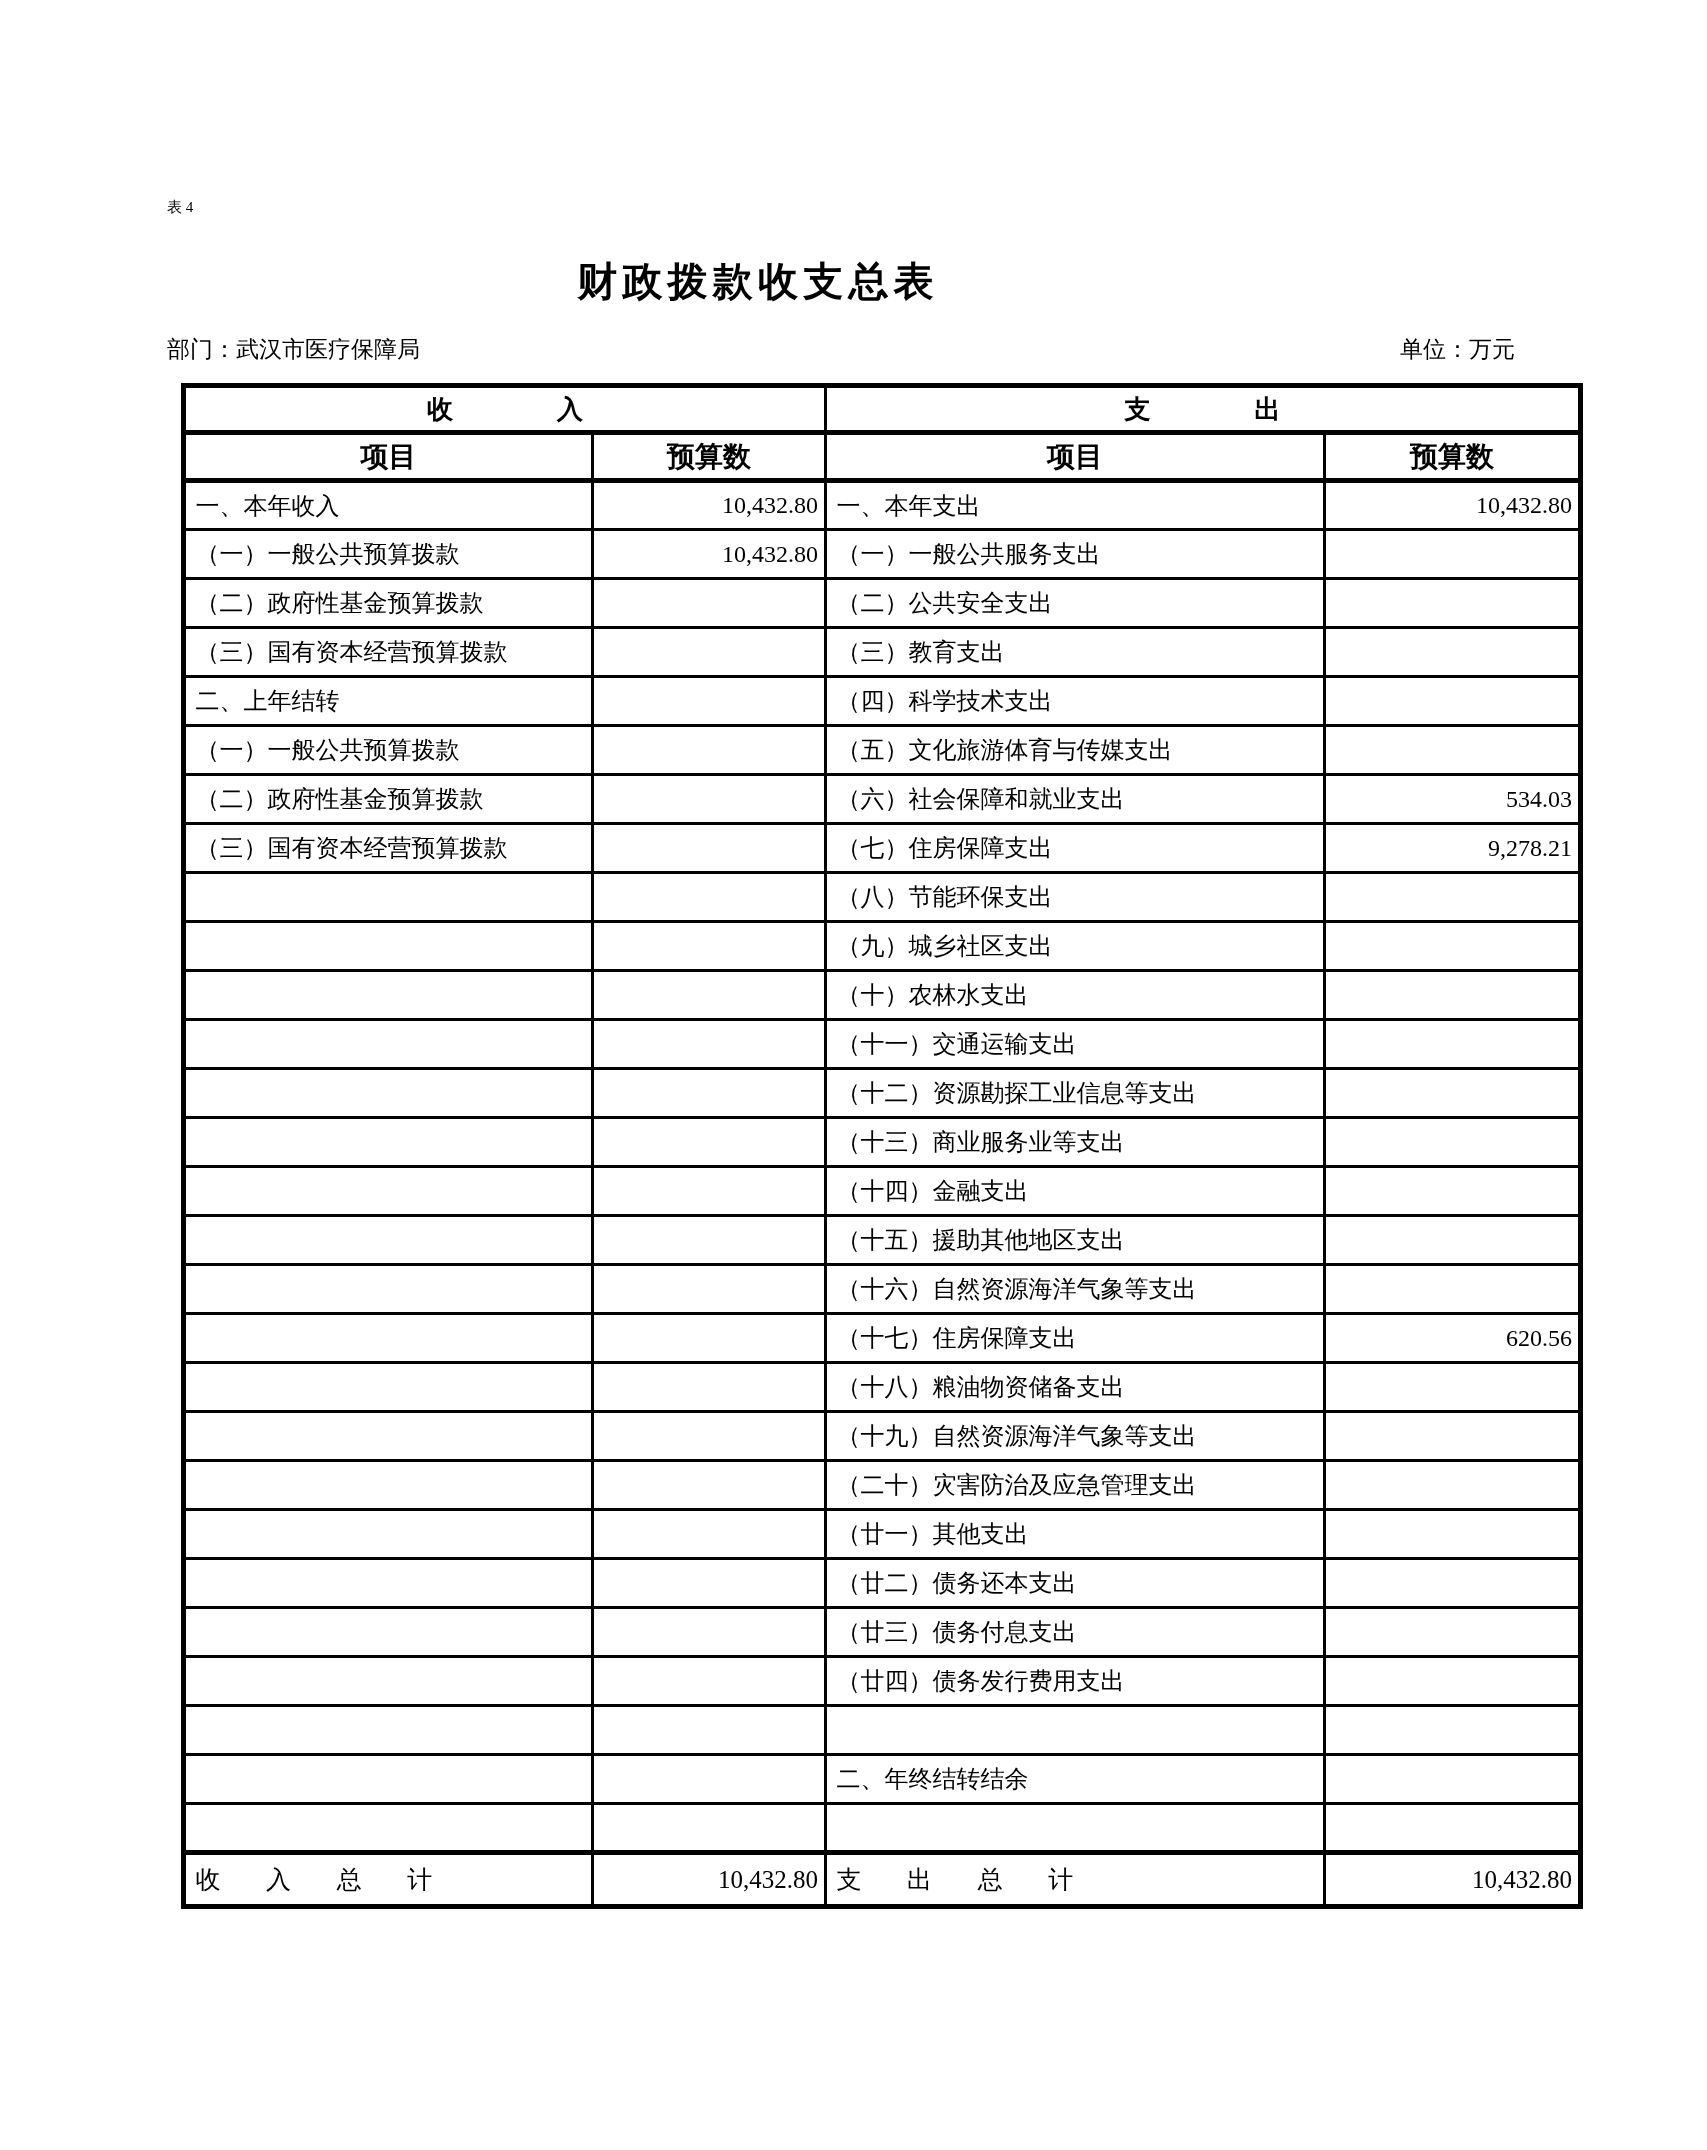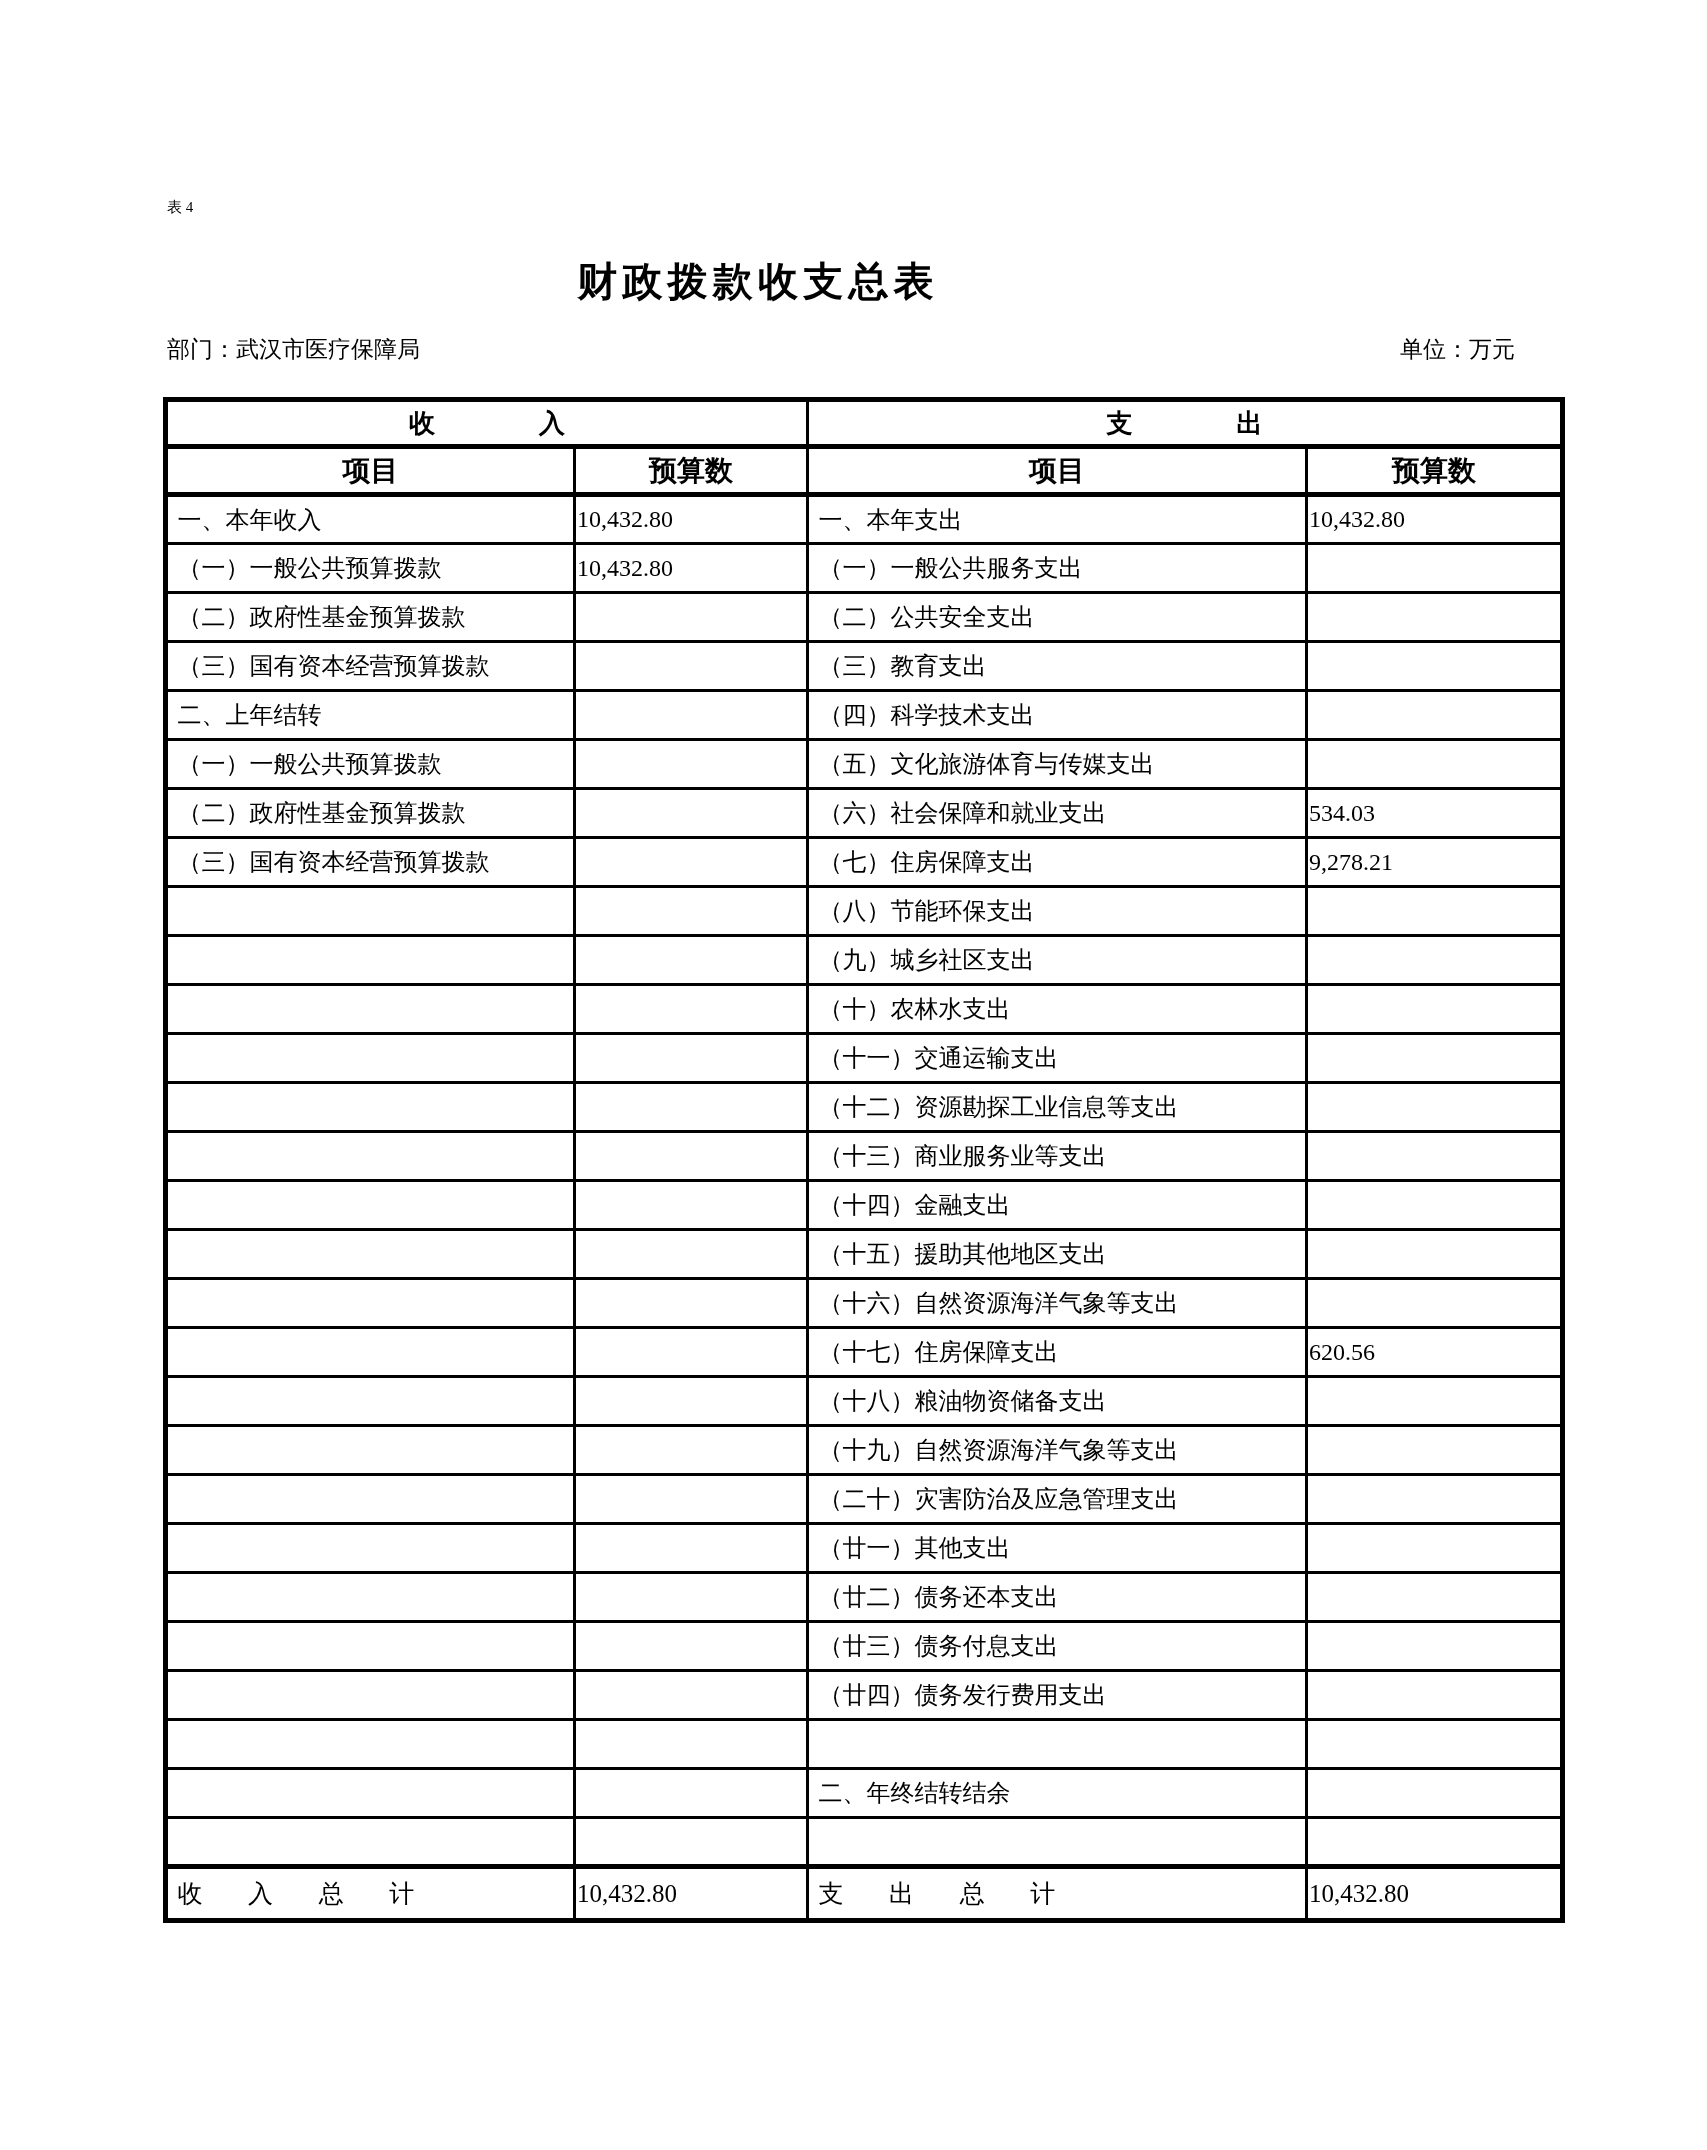--- a/index.html
+++ b/index.html
@@ -17,40 +17,39 @@
   .page-title{
     position:absolute;left:0;top:254px;width:1516px;
     text-align:center;font-size:40px;font-weight:bold;letter-spacing:5.2px;
   }
   .meta-row{
     position:absolute;left:167px;right:192px;top:336px;
     display:flex;justify-content:space-between;align-items:flex-end;
     font-size:23px;line-height:27.5px;
   }
   table.budget{
-    position:absolute;left:163px;top:383px;
+    position:absolute;left:181px;top:383px;
     width:1397px;table-layout:fixed;
     border-collapse:collapse;
     border:5.6px solid #000;
-    margin-top:14px;
   }
   table.budget th,table.budget td{
     border:3px solid #000;
     border-top-width:3.4px;border-bottom-width:3.4px;
     vertical-align:middle;
     font-size:24px;
     overflow:hidden;white-space:nowrap;
   }
   tr.h1{height:47px;}
   tr.h1 th{font-size:26px;font-weight:bold;text-align:center;border-bottom-width:5.6px;}
   tr.h2{height:48px;}
   tr.h2 th{font-size:28px;font-weight:bold;text-align:center;border-bottom-width:5.6px;}
   tr.data{height:49px;}
   td.item{text-align:left;padding-left:9.5px;}
-  td.num{text-align:left;padding-right:6px;}
+  td.num{text-align:right;padding-right:6px;}
   tr.total{height:54px;}
   tr.total td{font-weight:normal;font-size:25px;border-top-width:5.6px;}
   tr.total td.item{letter-spacing:10.3px;}
 </style>
 </head>
 <body>
 
 <div class="sheet-label">表 4</div>
 
 <div class="page-title">财政拨款收支总表</div>

